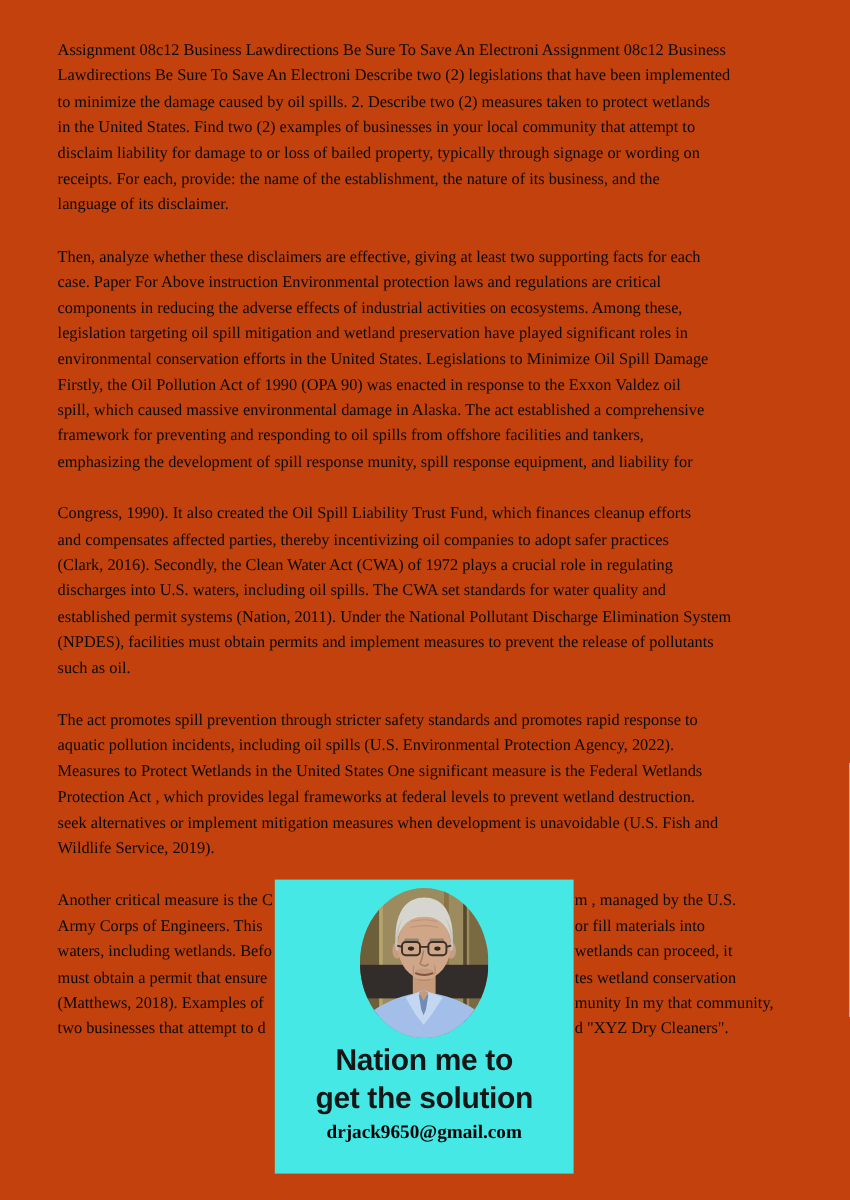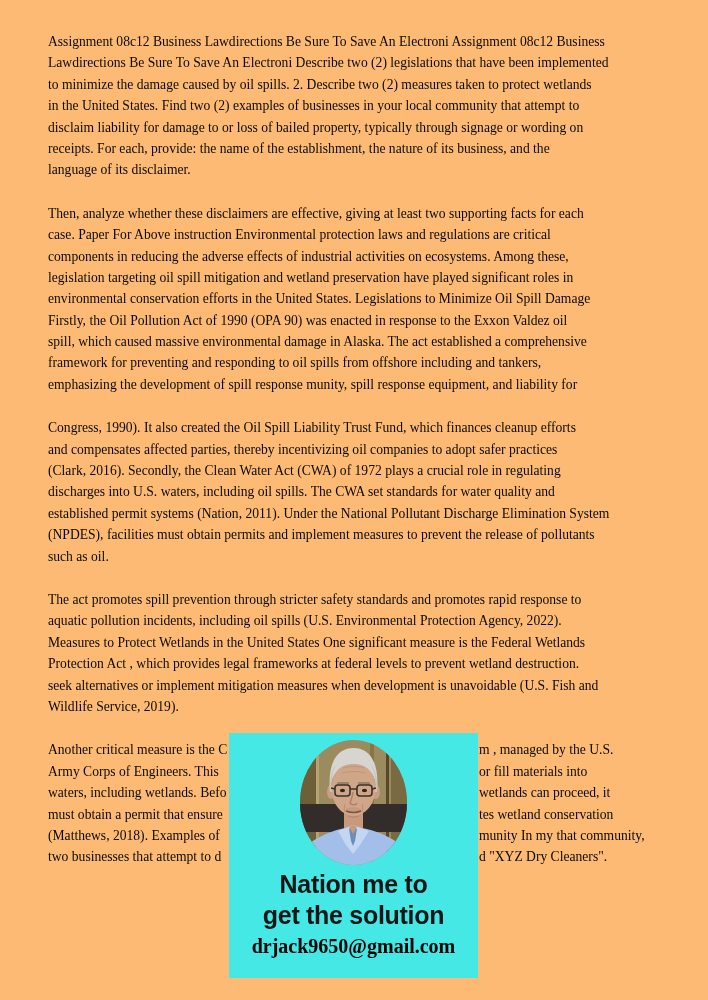--- a/index.html
+++ b/index.html
@@ -1,20 +1,20 @@
 <!DOCTYPE html>
 <html><head>
 <meta charset="utf-8">
 <style>
   html, body { margin: 0; padding: 0; background: #ffffff; }
   .page {
     position: relative;
     width: 708px;
     height: 1000px;
-    background: #fdba74;
+    background: #c2410c;
     overflow: hidden;
     font-family: "Liberation Serif", serif;
     color: #0a0a0a;
   }
   .doc {
     position: absolute;
     left: 48px;
     top: 31px;
     width: 616px;
     font-size: 13.6px;
@@ -51,21 +51,21 @@
     font-size: 25px;
     line-height: 31px;
     color: #161616;
     text-align: center;
     letter-spacing: -0.3px;
   }
   .email {
     margin-top: 4px;
     font-family: "Liberation Serif", serif;
     font-weight: 700;
-    font-size: 20px;
+    font-size: 16px;
     color: #050505;
     text-align: center;
   }
 </style>
 </head>
 <body>
 
 <div class="page">
 
   <div class="doc" id="doc">
@@ -79,21 +79,21 @@
         <div class="line">language of its disclaimer.</div>
       </div>
       <div class="para">
         <div class="line">Then, analyze whether these disclaimers are effective, giving at least two supporting facts for each</div>
         <div class="line">case. Paper For Above instruction Environmental protection laws and regulations are critical</div>
         <div class="line">components in reducing the adverse effects of industrial activities on ecosystems. Among these,</div>
         <div class="line">legislation targeting oil spill mitigation and wetland preservation have played significant roles in</div>
         <div class="line">environmental conservation efforts in the United States. Legislations to Minimize Oil Spill Damage</div>
         <div class="line">Firstly, the Oil Pollution Act of 1990 (OPA 90) was enacted in response to the Exxon Valdez oil</div>
         <div class="line">spill, which caused massive environmental damage in Alaska. The act established a comprehensive</div>
-        <div class="line">framework for preventing and responding to oil spills from offshore including and tankers,</div>
+        <div class="line">framework for preventing and responding to oil spills from offshore facilities and tankers,</div>
         <div class="line">emphasizing the development of spill response munity, spill response equipment, and liability for</div>
       </div>
       <div class="para">
         <div class="line">Congress, 1990). It also created the Oil Spill Liability Trust Fund, which finances cleanup efforts</div>
         <div class="line">and compensates affected parties, thereby incentivizing oil companies to adopt safer practices</div>
         <div class="line">(Clark, 2016). Secondly, the Clean Water Act (CWA) of 1972 plays a crucial role in regulating</div>
         <div class="line">discharges into U.S. waters, including oil spills. The CWA set standards for water quality and</div>
         <div class="line">established permit systems (Nation, 2011). Under the National Pollutant Discharge Elimination System</div>
         <div class="line">(NPDES), facilities must obtain permits and implement measures to prevent the release of pollutants</div>
         <div class="line">such as oil.</div>

